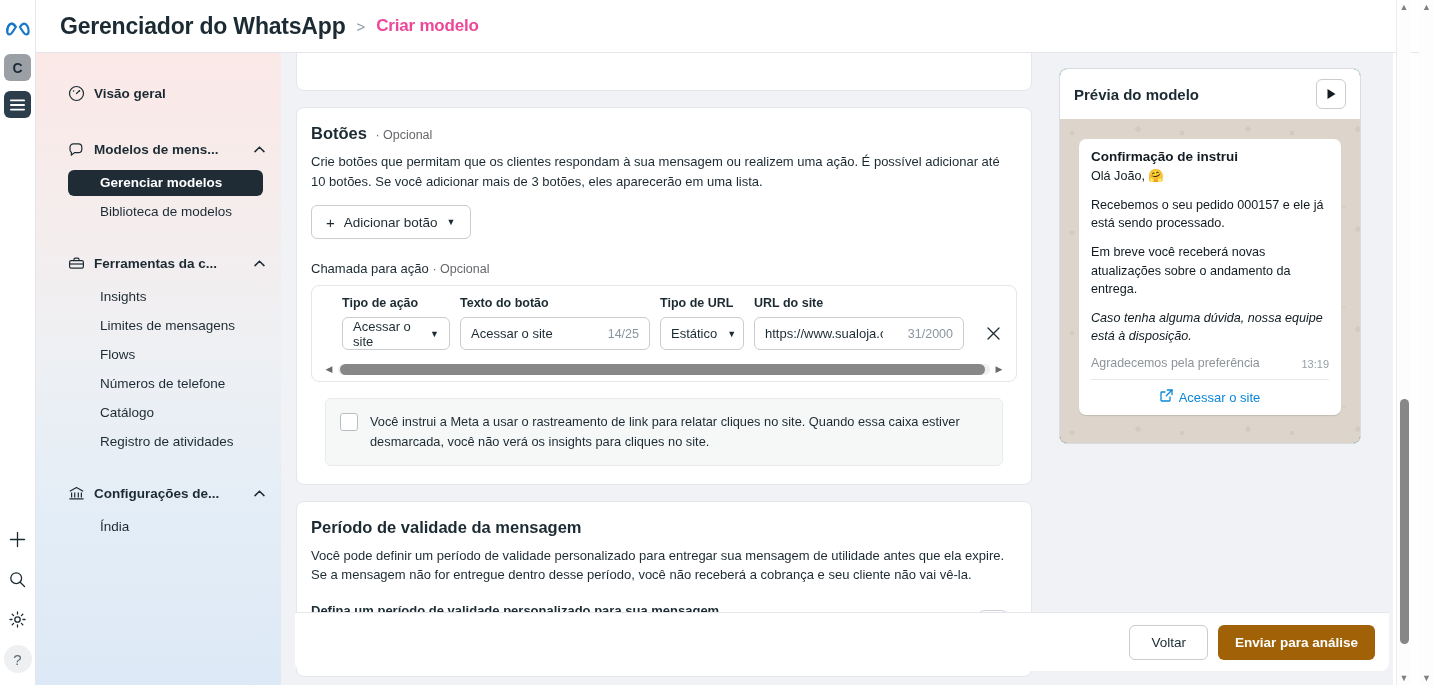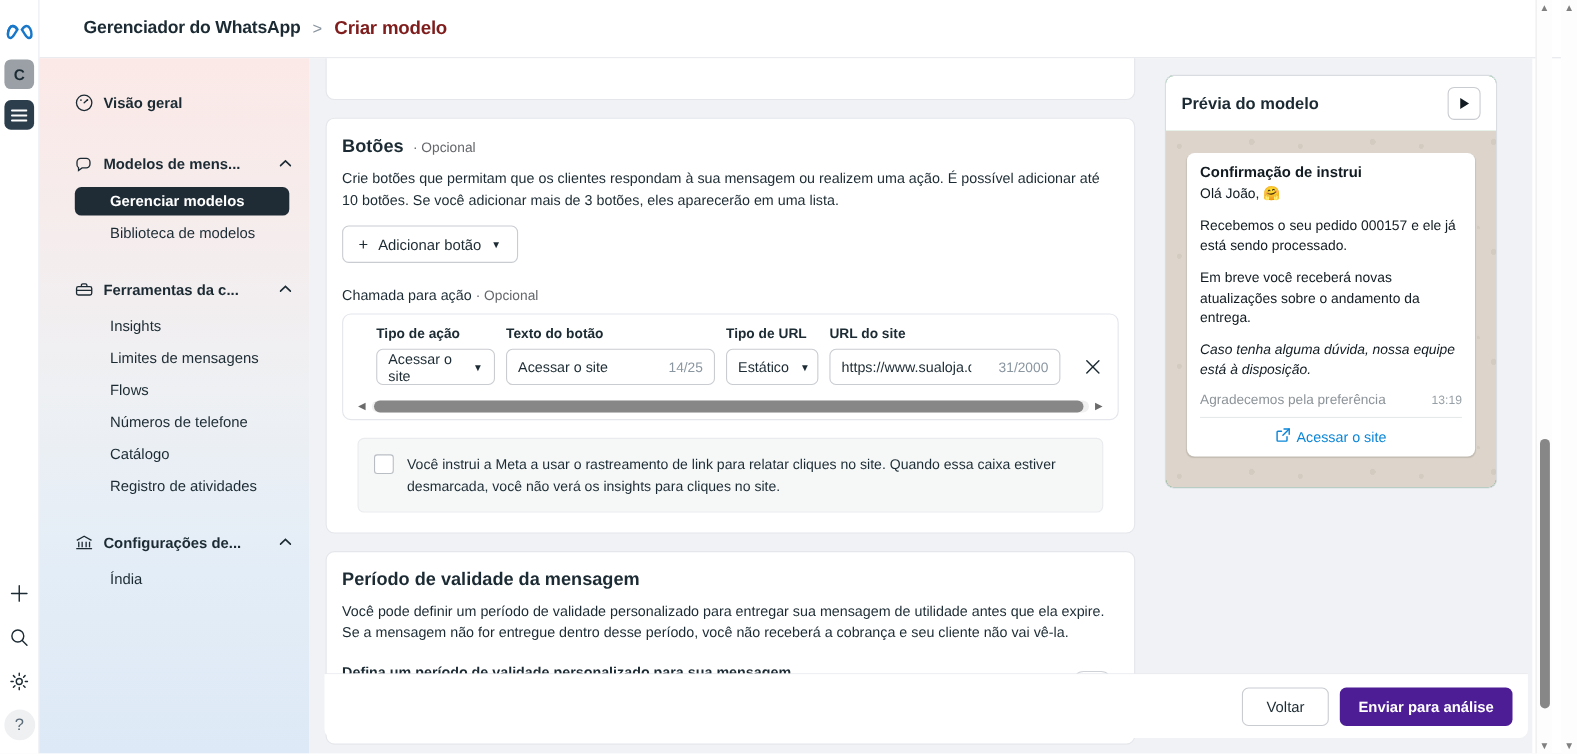--- a/index.html
+++ b/index.html
@@ -32,23 +32,23 @@
     color: #1c2b33;
   }
   .rail-tool.help { background: #eef0f2; border-radius: 50%; color:#5b6b78; font-size: 15px; }
 
   
   .topbar {
     position: absolute; left: 36px; top: 0; width: 1398px; height: 53px;
     background: #ffffff; border-bottom: 1px solid #e4e6eb;
     display: flex; align-items: center; padding-left: 24px;
   }
-  .crumb-root { font-size: 16px; font-weight: 700; color: #1c2b33; letter-spacing: -0.2px; margin-left: 16px;}
+  .crumb-root { font-size: 23px; font-weight: 700; color: #1c2b33; letter-spacing: -0.2px;}
   .crumb-sep { font-size: 15px; color: #8a96a0; margin: 0 11px; }
-  .crumb-leaf { font-size: 17px; font-weight: 700; color: #7f1d1d; letter-spacing: -0.2px;}
+  .crumb-leaf { font-size: 17px; font-weight: 700; color: #ec4899; letter-spacing: -0.2px;}
 
   
   .sidebar {
     position: absolute; left: 36px; top: 53px; width: 245px; height: 632px;
     background: linear-gradient(180deg, #fbe9e7 0%, #f6ecec 22%, #eef0f3 48%, #e3edf7 74%, #dde9f6 100%);
     padding-top: 22px;
     overflow: hidden;
   }
   .nav-group { margin-bottom: 4px; }
   .nav-top {
@@ -155,21 +155,21 @@
     display: flex; align-items: center; justify-content: flex-end;
     padding-right: 14px; gap: 10px;
   }
   .btn-back {
     height: 35px; padding: 0 21px; border: 1px solid #c9ccd1; border-radius: 6px;
     background: #fff; font-size: 13.5px; color: #1c2b33; cursor: pointer;
     display: flex; align-items: center;
   }
   .btn-submit {
     height: 35px; padding: 0 17px; border: none; border-radius: 6px;
-    background: #4c1d95; color: #ffffff; font-size: 13.5px; font-weight: 700; cursor: pointer;
+    background: #a16207; color: #ffffff; font-size: 13.5px; font-weight: 700; cursor: pointer;
     display: flex; align-items: center;
   }
 
   
   .preview {
     position: absolute; left: 1059px; top: 68px; width: 302px;
     border: 1px solid #d9dde2; border-radius: 8px; overflow: hidden; background: #15803d;
   }
   .pv-head {
     height: 50px; display: flex; align-items: center; justify-content: space-between;

